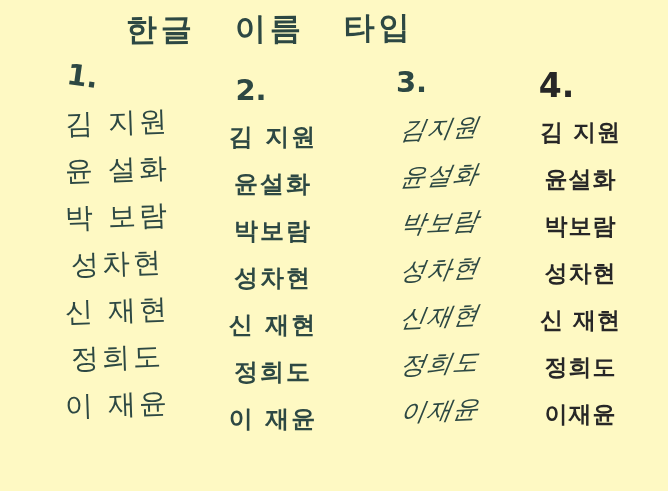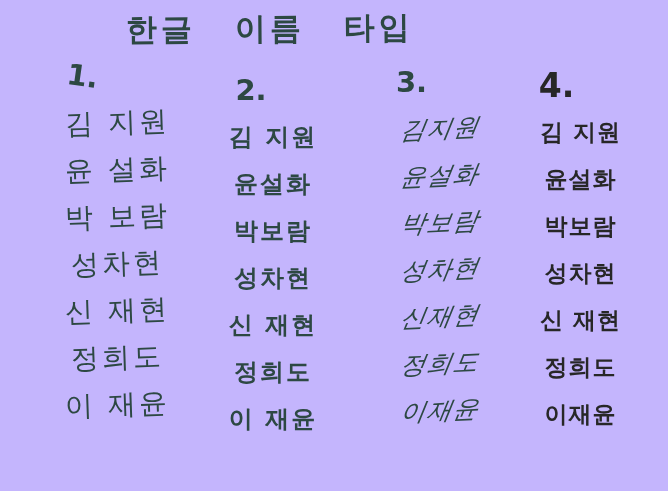--- a/index.html
+++ b/index.html
@@ -4,21 +4,21 @@
 <style>
   html, body {
     margin: 0;
     padding: 0;
     background: #ffffff;
   }
   .canvas {
     position: relative;
     width: 668px;
     height: 491px;
-    background: #c4b5fd;
+    background: #fef9c3;
     overflow: hidden;
     font-family: "DejaVu Sans", sans-serif;
   }
   .title {
     position: absolute;
     left: 126px;
     top: 8px;
     font-size: 31px;
     font-weight: 600;
     letter-spacing: 4px;

